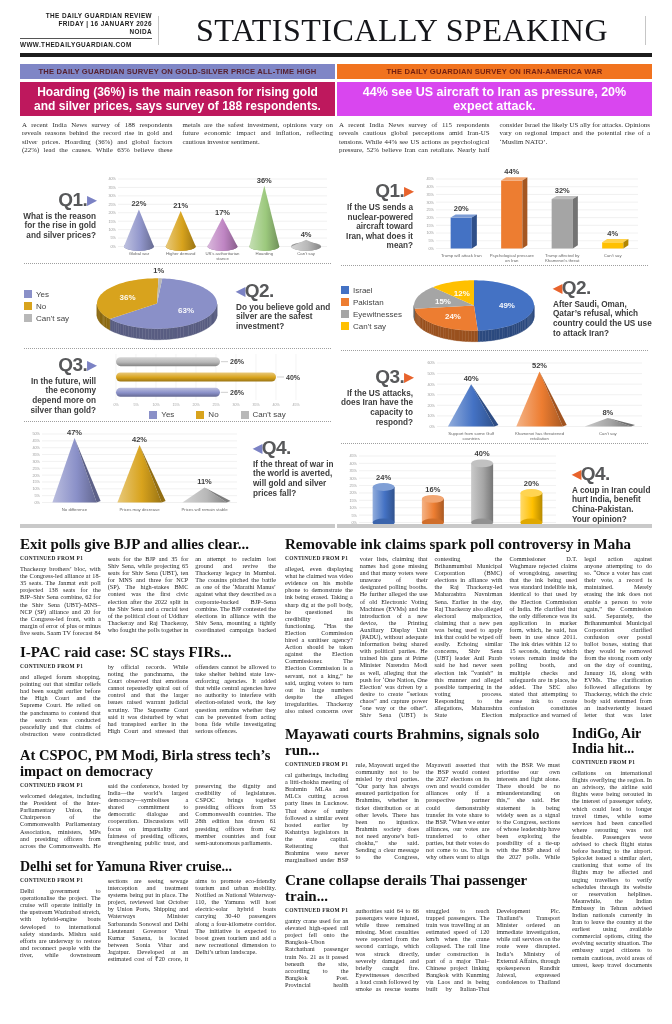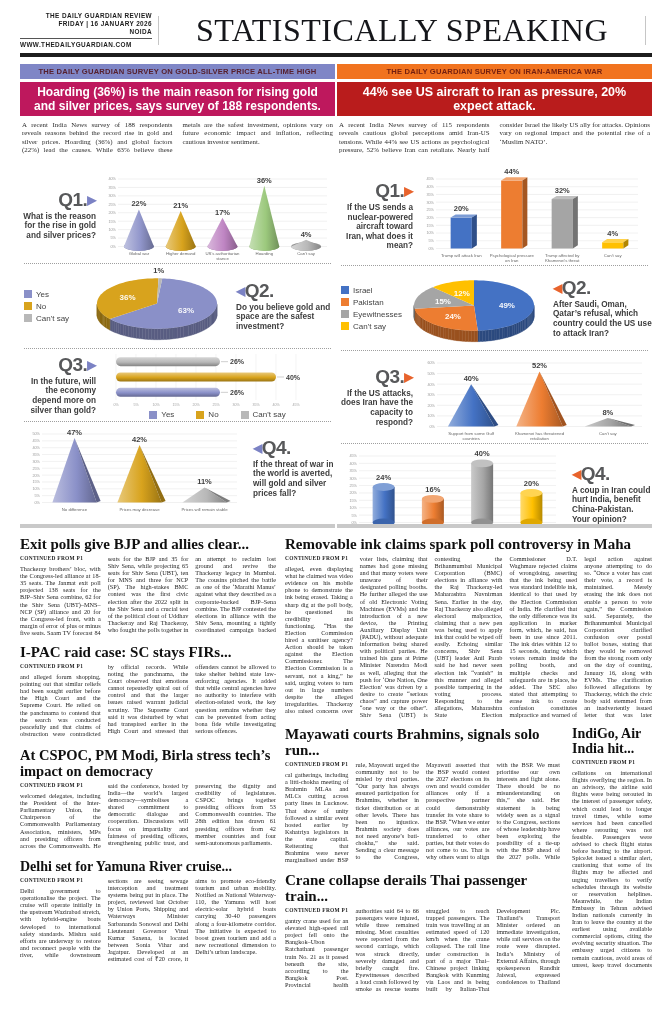--- a/index.html
+++ b/index.html
@@ -15,21 +15,21 @@
   .title{flex:1;text-align:center;font-family:"Liberation Serif",serif;font-weight:normal;font-size:32px;letter-spacing:.5px;color:#15161a;white-space:nowrap;}
   .black-rule{height:4px;background:#1d1d1d;margin:4px 20px 7px;}
   
   .survey-row{display:flex;gap:2px;margin:0 20px;}
   .panel{flex:1;height:464px;overflow:hidden;border-bottom:4px solid #c9c9c9;position:relative;}
   .banner{height:15px;line-height:15px;text-align:center;font-weight:bold;font-size:7.6px;letter-spacing:.2px;}
   .banner-left{background:#7f86c6;color:#56202e;}
   .banner-right{background:#f1731f;color:#731f10;}
   .subhead{min-height:33px;display:flex;align-items:center;justify-content:center;text-align:center;color:#fff;font-weight:bold;padding:3px 10px;margin-top:3px;}
   .subhead-left{background:#be185d;font-size:12px;line-height:14px;}
-  .subhead-right{background:#b91c1c;font-size:12.5px;line-height:14px;}
+  .subhead-right{background:#d946ef;font-size:12.5px;line-height:14px;}
   .intro{height:46px;overflow:hidden;margin:5px 2px 1px;font-family:"Liberation Serif",serif;font-size:6.9px;line-height:8.3px;text-align:justify;color:#2e2e2e;column-count:2;column-gap:10px;}
   .qblock{display:flex;align-items:center;padding:1px 0;}
   .dots{border:none;border-top:1px dotted #9f9f9f;margin:1px 4px;}
   .qlab{width:80px;flex-shrink:0;}
   .qlab.r{text-align:right;padding-right:4px;}
   .qlab.l{text-align:left;padding-left:4px;}
   .qlab.grow{flex:1;width:auto;}
   .qmark{font-weight:bold;font-size:19px;color:#57585a;letter-spacing:-.5px;line-height:20px;}
   .tri{font-size:12px;vertical-align:2px;}
   .tri-purple{color:#7b82c4;}
@@ -254,21 +254,21 @@
               <path d="M 75 37.5 L 80.22934456485949 12.395893608088013 L 82.61539140879124 12.503803778673117 L 84.98925525099912 12.651702530974884 L 87.34713841573287 12.839353258539667 L 89.68526879291717 13.066455760233392 L 91.99990587272305 13.332646720499302 L 94.28734672958575 13.637500290585336 L 96.54393194609565 13.980528769811325 L 98.76605146728548 14.361183385786017 L 100.95015037594825 14.77885517232583 L 103.09273457974632 15.23287594367087 L 105.1903764010139 15.722519363439577 L 107.23972006030999 16.24700210661202 L 109.23748704494973 16.805485112682806 L 111.18048135392525 17.397074927978906 L 113.06559461082554 18.020825134994947 L 114.8898110365756 18.67573786645931 L 116.65021227403963 19.360765401708925 L 118.34398205676997 20.074811842818804 L 119.9684107144325 20.816734867804954 L 121.52089950770126 21.58534755809586 L 122.99896478568697 22.379420297349036 L 124.40024195924863 23.197682738574816 L 125.72248928383172 24.038825836420582 L 126.9635914457813 24.901503941364076 L 128.1215629463926 25.784336952465566 L 129.1945512782854 26.68591252523495 L 130.18083988902058 27.60478833108167 L 131.07885092721804 28.539494364732754 L 131.8871477667821 29.488535295927676 L 132.60443730519694 30.450392861627797 L 133.22957203221472 31.42352829491333 L 133.76155186562713 32.40638478668217 L 134.19952575118373 33.39738997621236 L 134.54279302409702 34.39495846660382 L 134.79080452995686 35.397494361075175 L 134.9431635032601 36.40339381605819 L 134.99962620215103 37.411047607005344 L 134.96010229835613 38.41884370280579 L 134.82465502169015 39.42516984469128 L 134.5935010589019 40.42841612550627 L 134.2670102070216 41.42697756521589 L 133.8457047817646 42.41925667853171 L 133.3302587819376 43.403666030547335 L 132.7214968111844 44.378630776295665 L 132.02039275879594 45.342591180164895 L 131.22806824169507 46.29400511114275 L 130.345790810089 47.23135050989714 L 129.37497191965912 48.15312782374643 L 128.31716467353314 49.05786240562378 L 127.17406133765138 49.94410687319795 L 125.94749063350217 50.81044342437623 L 124.6394148125577 51.65548610548532 L 123.25192651709023 52.47788302850162 L 121.78724543239072 53.27631853378362 L 120.24771473574611 54.0495152948467 L 118.6357973478553 54.796236361812994 L 116.95407199268156 55.51528714026735 L 115.20522907204423 56.20551730235357 L 113.39206636154972 56.86582262705356 L 111.51748453474744 57.49514676670543 L 109.58448252267077 58.09248293693438 L 107.59615271618728 58.65687552729298 L 105.55567601883295 59.18742163003397 L 103.46631675804505 59.68327248457011 L 101.33141746293467 60.14363483531001 L 99.15439351695304 60.56777220069789 L 96.93872769400677 60.955006051426935 L 94.68796458676238 61.30471689594146 L 92.40570493605429 61.61634527149125 L 90.09559987046752 61.88939263915259 L 87.7613450653109 62.12342218138423 L 85.40667483032489 62.31805950084224 L 83.03535613558257 62.47299321933589 L 80.6511825851412 62.58797547596636 L 78.25796834808494 62.662822323651284 L 75.85954205666792 62.69741402340084 L 73.45974068131942 62.6916952358746 L 71.06240339230968 62.64567510991265 L 68.67136541789644 62.559427267899444 L 66.29045190877785 62.43308968798364 L 63.92347181866739 62.266864483342516 L 61.5742118107804 62.06101757884401 L 59.246430199980765 61.81587828562367 L 56.94385094027884 61.53183877425704 L 54.67015766729944 61.20935344737046 L 52.42898780525063 60.848938212693724 L 50.223926747820954 60.451169657717855 L 48.058502122314366 60.01668412727804 L 45.93617814619904 59.546176705537675 L 43.860350085098474 59.04040010400199 L 41.83433882109073 58.500163457340165 L 39.86138554000553 57.926331028942556 L 37.94464654621835 57.31982082828351 L 36.08718821323675 56.681603142302166 L 34.291982078156856 56.01269898315024 L 32.561900087837905 55.31417845479042 L 30.899710004399942 54.587159041058335 L 29.308070977394813 53.83280381792674 L 27.8485864094759 53.08389156301037 Z" fill="#8a90c8"></path>
               <path d="M 75 37.5 L 27.8485864094759 53.08389156301037 L 26.402518111986033 52.27949358506673 L 25.03419541860709 51.45145157017747 L 23.745807353755218 50.601090208926855 L 22.539415063492726 49.729769898092144 L 21.41694851813405 48.83888456429892 L 20.380203424705023 47.92985943403586 L 19.430838354194627 47.00414875359635 L 18.57037208819527 46.06323346259469 L 17.800181189176207 45.10861882477858 L 17.12149779827724 44.14183201992828 L 16.53540766414573 43.164419700694694 L 16.04284840597041 42.177945518285085 L 15.64460801349064 41.1839876209547 L 15.341323586380973 40.18413612930624 L 15.133480315027562 39.179990592436056 L 15.021410704327039 38.17315742899686 L 15.005294041749607 37.165247357270516 L 15.08515611051736 36.15787281836246 L 15.260869148356605 35.15264539663983 L 15.532152051890243 34.15117324154029 L 15.898570826343217 33.15505849487602 L 16.35953927984157 32.16589472774853 L 16.91431996119441 31.18526439117487 L 17.56202533965846 30.21473628450358 L 18.301619224797967 29.255863045670374 L 19.131918424168305 28.310178667308683 L 20.05159463617155 27.379196042688633 L 21.059176575055616 26.464404545410588 L 22.15305232465763 25.567267646725078 L 23.33147191712596 24.689220574291006 L 24.59255013249542 23.83166801611754 L 25.934269514637087 22.99598187336298 L 27.354483598757746 22.183499065585522 L 28.850920345285637 21.395519391957187 L 30.42118577464914 20.633303451862425 L 32.06276779713336 19.89807062820798 L 33.77304023168782 19.190997136670404 L 35.549267007255885 18.513214144001854 L 37.38860653990482 17.865805958404607 L 39.28811627875389 17.24980829486924 L 41.24475741342806 16.66620661825158 L 43.25539973550639 16.11593456673916 L 45.316826646187685 15.599872458229296 L 47.42574030216248 15.118845882008227 L 49.57876689145881 14.673624377984375 L 51.77246203082164 14.264920205588648 L 54.003316275991324 13.893387204311317 L 56.26776073606578 13.559619747698274 L 58.56217278296462 13.264151792480178 L 60.88288184686126 13.007456024355566 L 63.226175288311666 12.789943101794599 L 65.58830433768546 12.611960999073098 L 67.96549009239763 12.473794449587917 L 70.35392956234654 12.375664490344285 L 72.74980175388687 12.317728108343708 L 75.1492737826043 12.30007798943829 L 76.4659306891592 12.307522457514185 Z" fill="#d8a31d"></path>
               <path d="M 75 37.5 L 76.4659306891592 12.307522457514185 L 78.86340191866961 12.352294821227638 L 80.22934456485947 12.395893608088013 Z" fill="#b8b8b8"></path>
               <text x="104.02840290459835" y="47.09215153771401" font-size="8" fill="rgba(255,255,255,0.95)" text-anchor="middle" font-weight="bold">63%</text>
               <text x="45.49291018430085" y="34.29405904255465" font-size="8" fill="rgba(255,255,255,0.95)" text-anchor="middle" font-weight="bold">36%</text>
               <text x="76.67464514979491" y="7.300000000000001" font-size="7.5" fill="#3f3f3f" text-anchor="middle" font-weight="bold">1%</text>
             </svg>
           </div>
         <div class="qlab l grow">
           <div class="qmark"><span class="tri tri-purple">◀</span><span>Q2.</span></div>
-          <div class="qtext">Do you believe gold and space are the safest investment?</div>
+          <div class="qtext">Do you believe gold and silver are the safest investment?</div>
         </div>
       </div>
       <hr class="dots">
 
       <div class="qblock">
         <div class="qlab r">
           <div class="qmark"><span>Q3.</span><span class="tri tri-purple">▶</span></div>
           <div class="qtext">In the future, will the economy depend more on silver than gold?</div>
         </div>
         <div class="chart">

